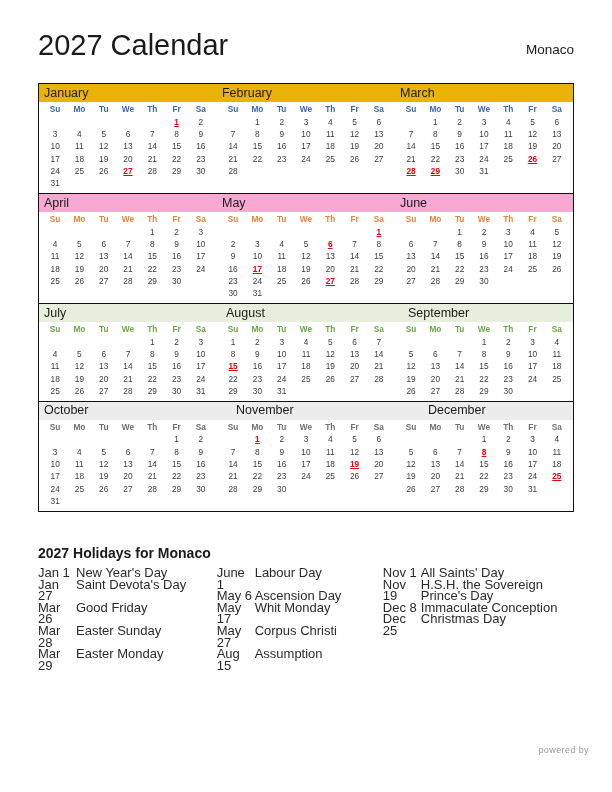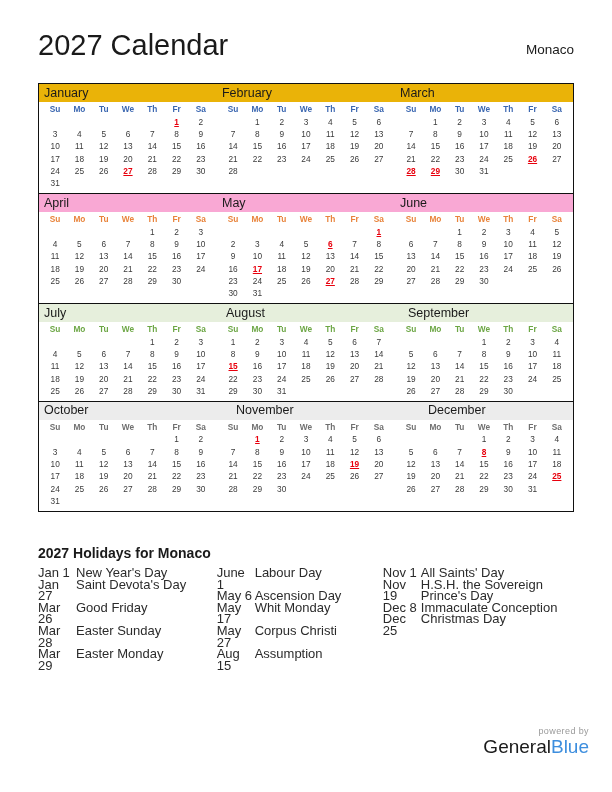--- a/index.html
+++ b/index.html
@@ -1011,16 +1011,15 @@
           <div class="hol-item">
             <div class="hol-date">Dec 25</div>
             <div class="hol-name">Christmas Day</div>
           </div>
         </div>
       </div>
   </div>
 
   <div class="logo">
     <div class="logo-pb">powered by</div>
-    <div class="logo-name"><span class="logo-g">General</span><span class="logo-b">Blue</span></div>
   </div>
 
 </div>
 
 </body></html>

